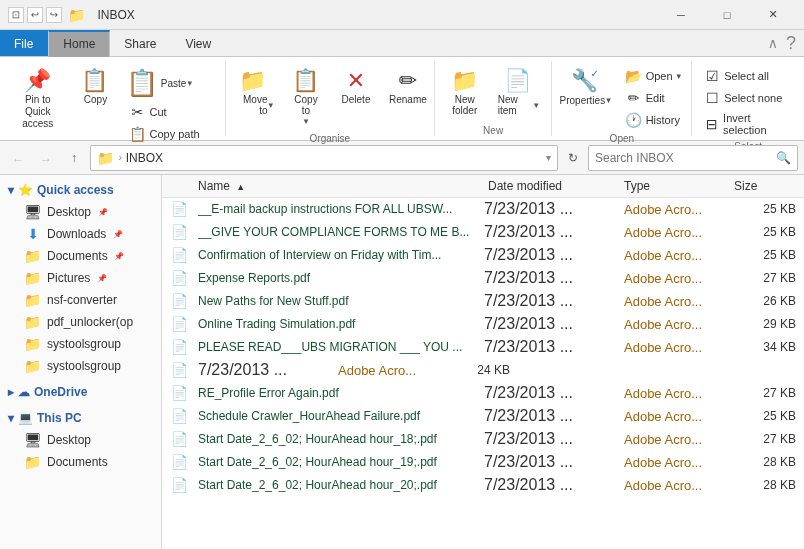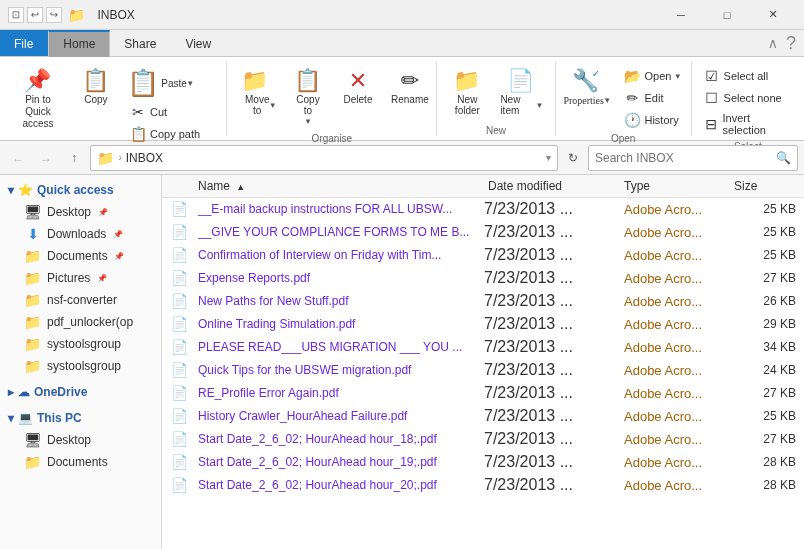--- a/index.html
+++ b/index.html
@@ -265,21 +265,21 @@
     .sort-arrow { font-size: 9px; margin-left: 3px; }
 
     .file-row {
       display: flex;
       align-items: center;
       padding: 2px 0;
       cursor: pointer;
       border-bottom: 1px solid transparent;
     }
     .file-icon { width: 36px; text-align: center; font-size: 14px; color: #cc3333; flex-shrink: 0; }
-    .file-name { flex: 1; font-size: 12px; color: #6d28d9; overflow: hidden; text-overflow: ellipsis; white-space: nowrap; padding-right: 4px; }
+    .file-name { flex: 1; font-size: 12px; color: #14532d; overflow: hidden; text-overflow: ellipsis; white-space: nowrap; padding-right: 4px; }
     .file-date { width: 140px; font-size: 16px; color: #333; }
     .file-type { width: 110px; font-size: 13px; color: #a16207; }
     .file-size { width: 70px; font-size: 12px; color: #333; text-align: right; padding-right: 8px; }
 
     
     .dropdown-arrow { font-size: 9px; color: #555; }
   </style>
 </head>
 <body>
 
@@ -349,21 +349,21 @@
           </div>
         </div>
       </div>
       <div class="ribbon-group-label">Clipboard</div>
     </div>
 
     <div class="ribbon-group">
       <div class="ribbon-buttons">
         <div class="ribbon-btn-large">
           <div class="icon">📁</div>
-          <div style="font-size:10px; text-align:center; display:flex; align-items:center; gap:1px;margin-left:10px;">Move<br>to <span class="dropdown-arrow">▾</span></div>
+          <div style="font-size:10px; text-align:right; display:flex; align-items:center; gap:1px;margin-left:10px;">Move<br>to <span class="dropdown-arrow">▾</span></div>
         </div>
         <div class="ribbon-btn-large">
           <div class="icon">📋</div>
           <div style="font-size:10px; text-align:center; display:flex; flex-direction:column; align-items:center;">Copy<br>to <span class="dropdown-arrow">▾</span></div>
         </div>
         <div class="ribbon-btn-large">
           <div class="icon" style="color:#cc3333;">✕</div>
           <div style="font-size:10px;">Delete</div>
         </div>
         <div class="ribbon-btn-large">
@@ -388,21 +388,21 @@
       <div class="ribbon-group-label">New</div>
     </div>
 
     <div class="ribbon-group">
       <div class="ribbon-buttons">
         <div class="props-btn-large">
           <div style="position:relative; display:inline-block;">
             <span style="font-size:22px;">🔧</span>
             <span style="position:absolute; top:0; right:0; font-size:10px; color:#1a7bcb;">✓</span>
           </div>
-          <div style="font-size:10px; display:flex; align-items:flex-start; gap:1px;font-family:Liberation Serif, serif;">
+          <div style="font-size:10px; display:flex; align-items:flex-start; gap:1px;">
             <span>Properties</span>
             <span class="dropdown-arrow">▾</span>
           </div>
         </div>
         <div class="ribbon-small-group">
           <div class="ribbon-btn-small">
             <span class="icon-sm">📂</span>
             <span>Open</span>
             <span class="dropdown-arrow">▾</span>
           </div>
@@ -592,35 +592,34 @@
   </div>
         <div class="file-row">
     <div class="file-icon">📄</div>
     <div class="file-name">PLEASE READ___UBS MIGRATION ___ YOU ...</div>
     <div class="file-date">7/23/2013 ...</div>
     <div class="file-type">Adobe Acro...</div>
     <div class="file-size">34 KB</div>
   </div>
         <div class="file-row">
     <div class="file-icon">📄</div>
-    <div class="file-name">Quick Tips for the UBSWE migration.pdf</div>
     <div class="file-date">7/23/2013 ...</div>
     <div class="file-type">Adobe Acro...</div>
     <div class="file-size">24 KB</div>
   </div>
         <div class="file-row">
     <div class="file-icon">📄</div>
     <div class="file-name">RE_Profile Error Again.pdf</div>
     <div class="file-date">7/23/2013 ...</div>
     <div class="file-type">Adobe Acro...</div>
     <div class="file-size">27 KB</div>
   </div>
         <div class="file-row">
     <div class="file-icon">📄</div>
-    <div class="file-name">History Crawler_HourAhead Failure.pdf</div>
+    <div class="file-name">Schedule Crawler_HourAhead Failure.pdf</div>
     <div class="file-date">7/23/2013 ...</div>
     <div class="file-type">Adobe Acro...</div>
     <div class="file-size">25 KB</div>
   </div>
         <div class="file-row">
     <div class="file-icon">📄</div>
     <div class="file-name">Start Date_2_6_02; HourAhead hour_18;.pdf</div>
     <div class="file-date">7/23/2013 ...</div>
     <div class="file-type">Adobe Acro...</div>
     <div class="file-size">27 KB</div>

